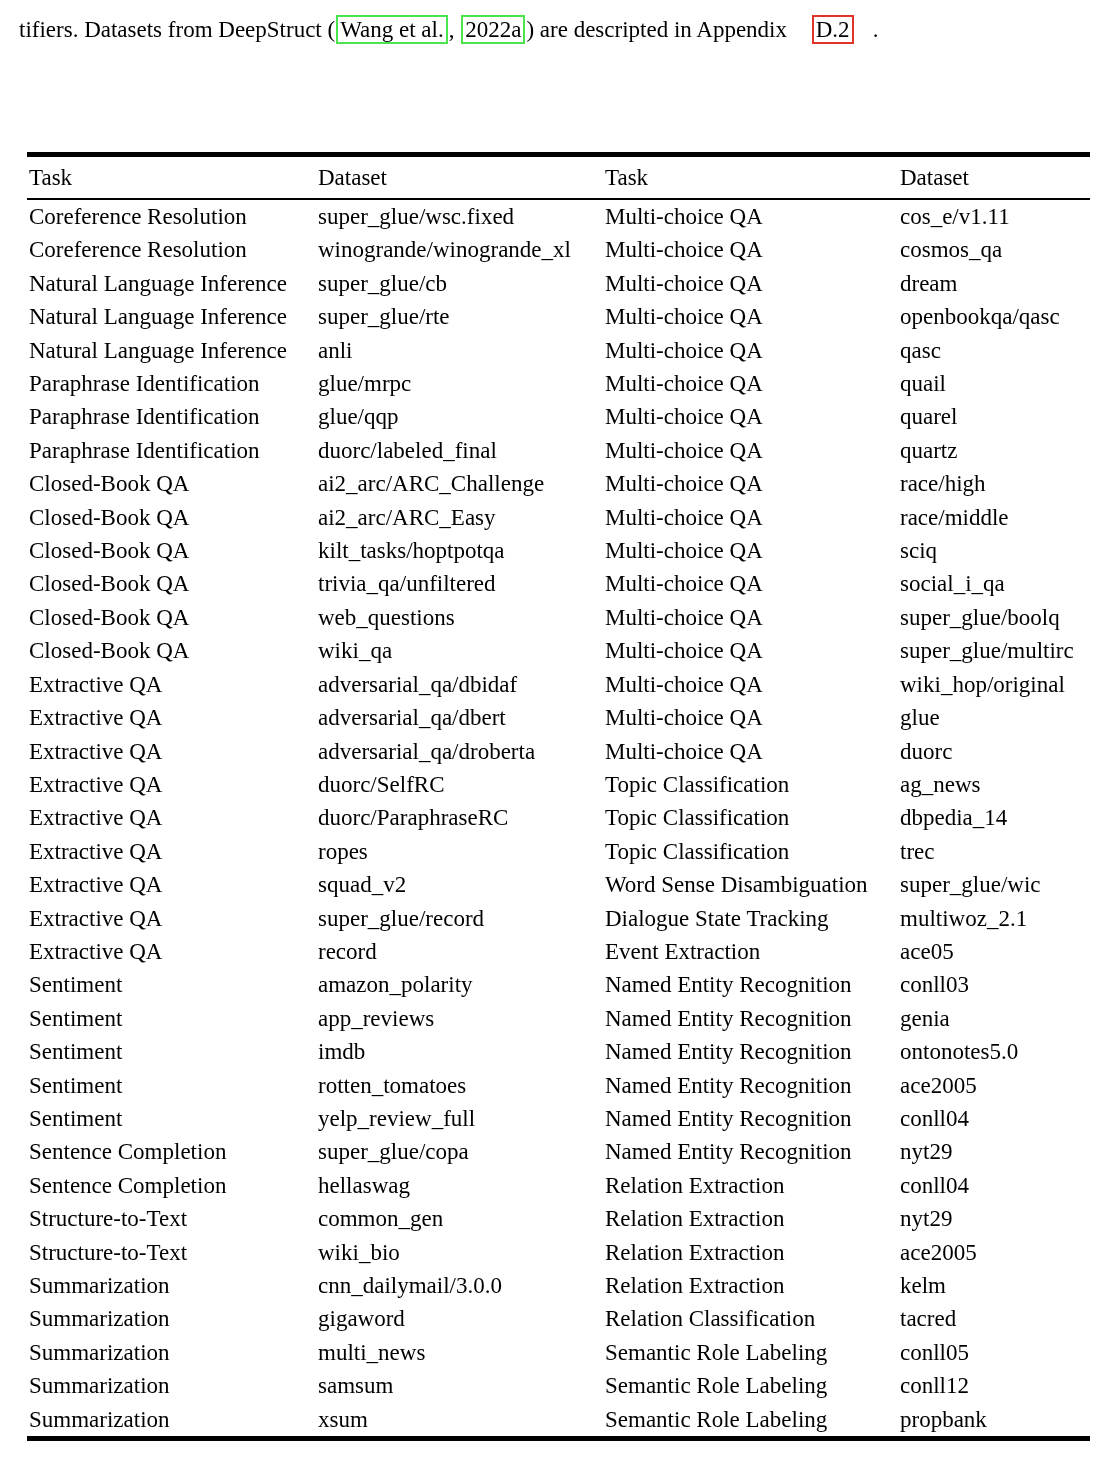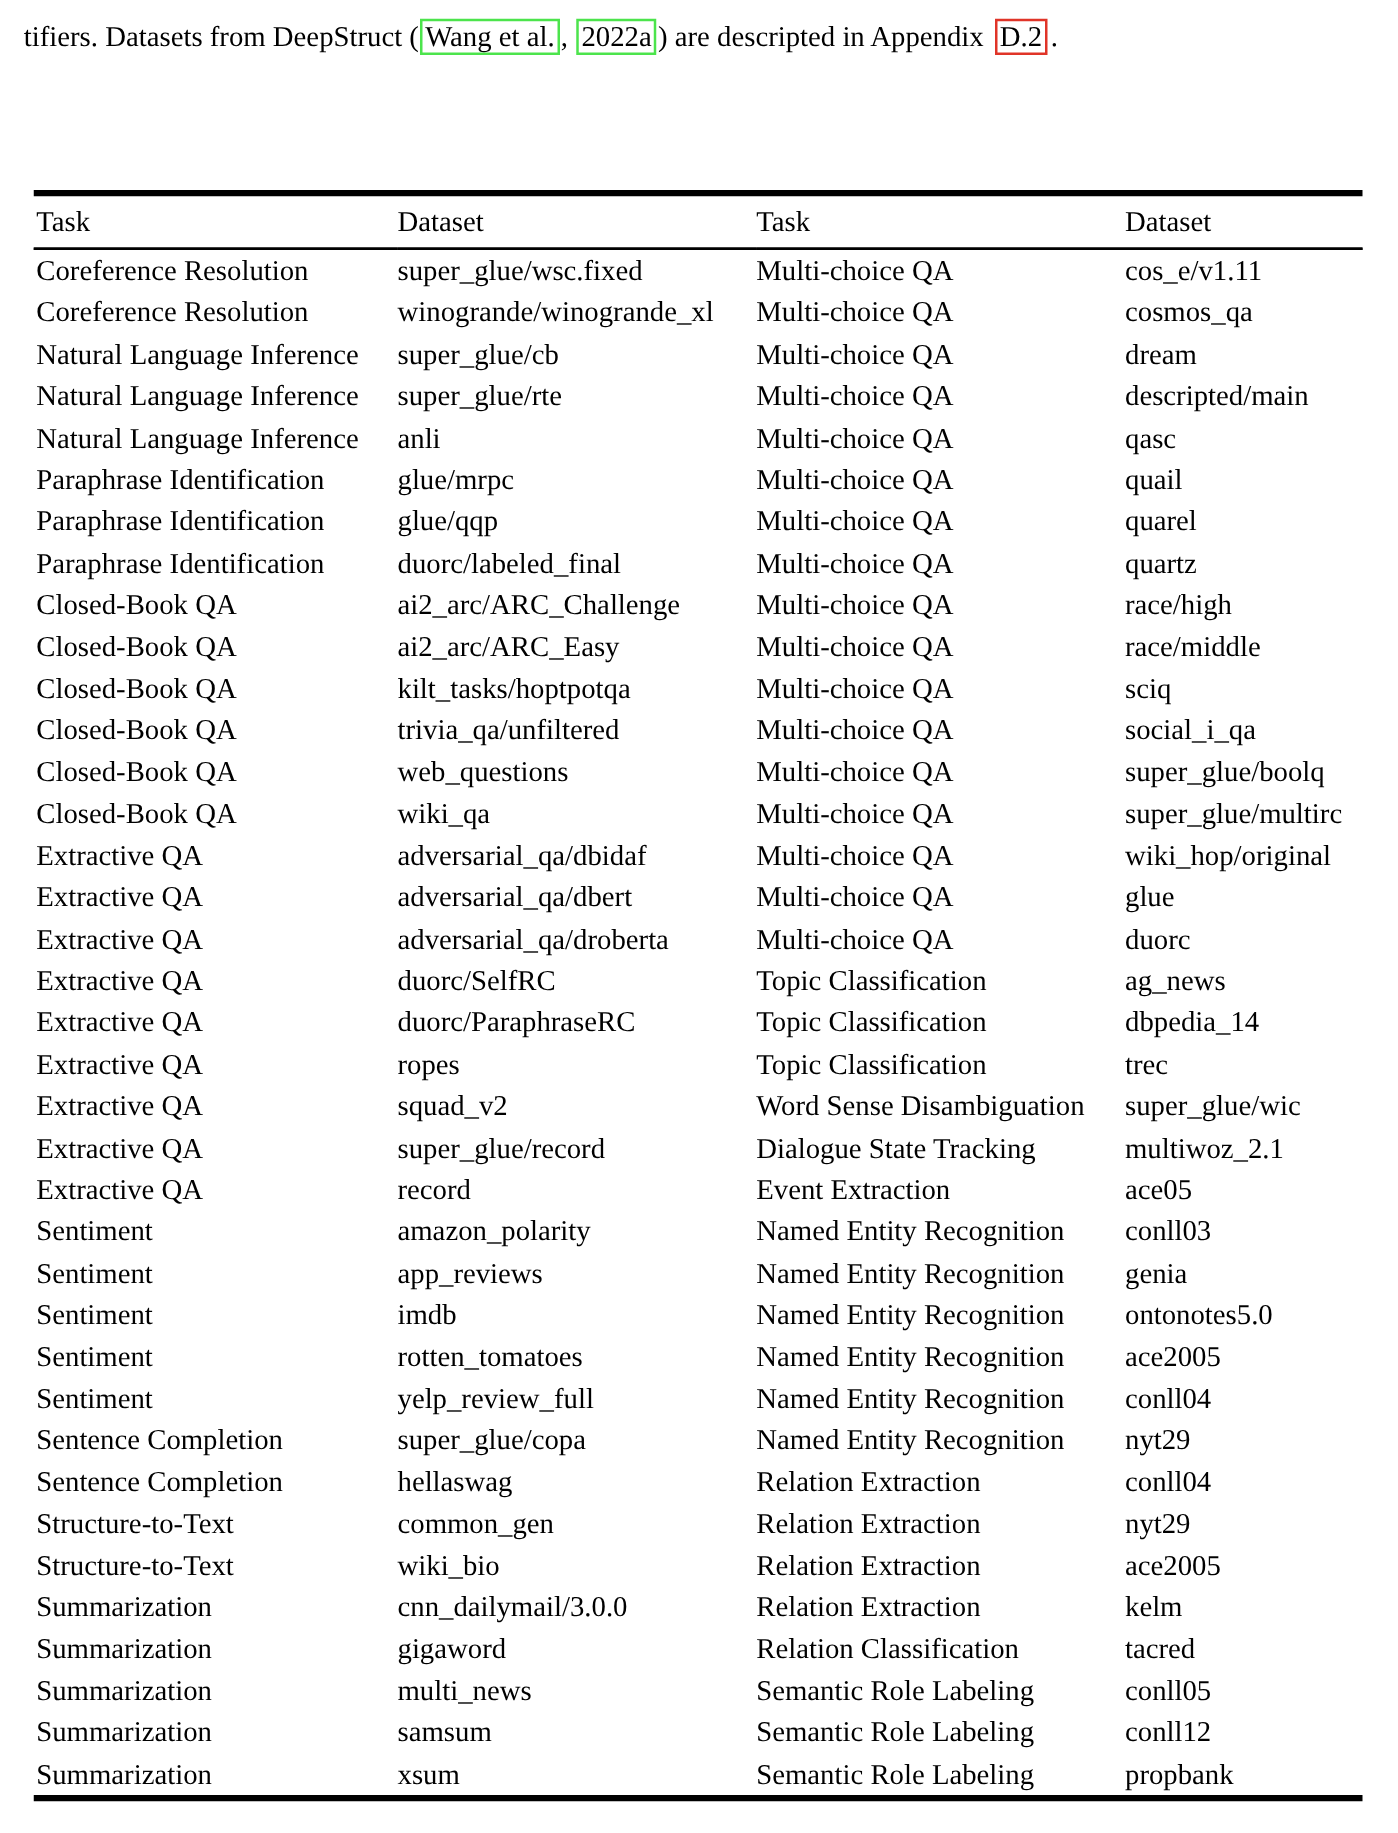--- a/index.html
+++ b/index.html
@@ -30,21 +30,21 @@
     text-align-last: justify;
   }
   .box-green {
     border: 2px solid var(--green, #4ce44c);
     padding: 0 2px;
     margin: 0 1px;
   }
   .box-red {
     border: 2px solid var(--red, #e03428);
     padding: 0 2px;
-    margin: 0 3px;
+    margin: 0 19px;
   }
   
   .table-wrap {
     position: absolute;
     left: 27px;
     top: 152px;
     width: 1063px;
   }
   .rule-thick {
     height: 5px;
@@ -118,21 +118,21 @@
         <tr>
           <td class="pad-first">Natural Language Inference</td>
           <td>super_glue/cb</td>
           <td>Multi-choice QA</td>
           <td>dream</td>
         </tr>
         <tr>
           <td class="pad-first">Natural Language Inference</td>
           <td>super_glue/rte</td>
           <td>Multi-choice QA</td>
-          <td>descripted/main</td>
+          <td>openbookqa/qasc</td>
         </tr>
         <tr>
           <td class="pad-first">Natural Language Inference</td>
           <td>anli</td>
           <td>Multi-choice QA</td>
           <td>qasc</td>
         </tr>
         <tr>
           <td class="pad-first">Paraphrase Identification</td>
           <td>glue/mrpc</td>

